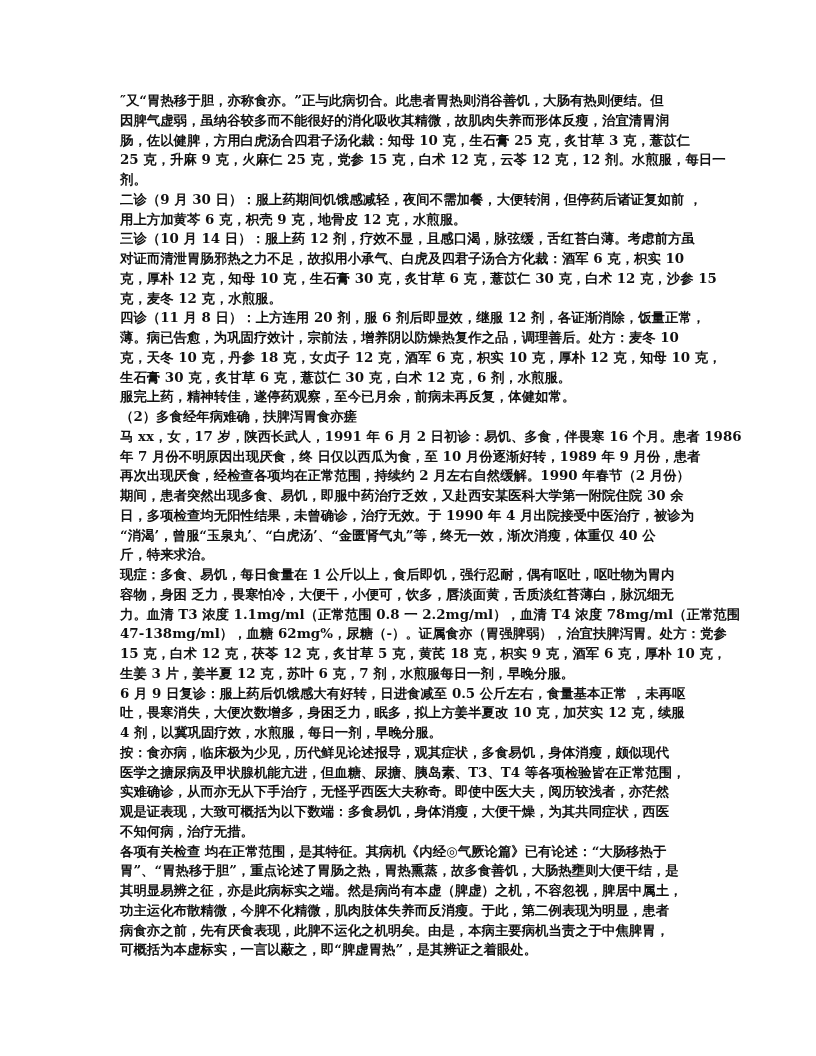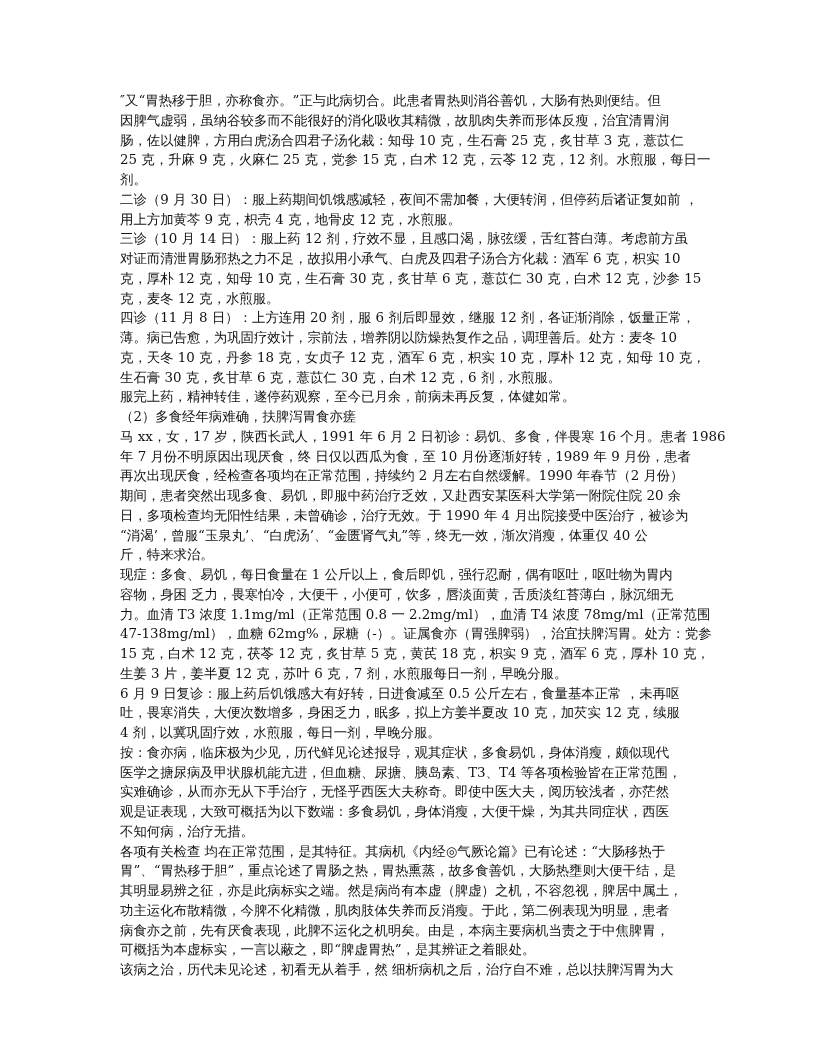--- a/index.html
+++ b/index.html
@@ -7,54 +7,55 @@
     .page {
       position: absolute;
       left: 120px;
       top: 91px;
       width: 578px;
       font-family: "DejaVu Serif", "Liberation Serif", serif;
       font-size: 13.4px;
       line-height: 19.75px;
       color: #111111;
       text-align: justify;
+      font-weight: bold;
     }
     .line {
       display: block;
       white-space: nowrap;
       height: 19.75px;
       overflow: visible;
       letter-spacing: 0px;
     }
   </style>
 </head>
 <body>
 
 <div class="page">
   <span class="line">″又“胃热移于胆，亦称食亦。”正与此病切合。此患者胃热则消谷善饥，大肠有热则便结。但</span>
   <span class="line">因脾气虚弱，虽纳谷较多而不能很好的消化吸收其精微，故肌肉失养而形体反瘦，治宜清胃润</span>
   <span class="line">肠，佐以健脾，方用白虎汤合四君子汤化裁：知母 10 克，生石膏 25 克，炙甘草 3 克，薏苡仁</span>
   <span class="line">25 克，升麻 9 克，火麻仁 25 克，党参 15 克，白术 12 克，云苓 12 克，12 剂。水煎服，每日一</span>
   <span class="line">剂。</span>
   <span class="line">二诊（9 月 30 日）：服上药期间饥饿感减轻，夜间不需加餐，大便转润，但停药后诸证复如前 ，</span>
-  <span class="line">用上方加黄芩 9 克，枳壳 4 克，地骨皮 12 克，水煎服。</span>
+  <span class="line">用上方加黄芩 6 克，枳壳 9 克，地骨皮 12 克，水煎服。</span>
   <span class="line">三诊（10 月 14 日）：服上药 12 剂，疗效不显，且感口渴，脉弦缓，舌红苔白薄。考虑前方虽</span>
   <span class="line">对证而清泄胃肠邪热之力不足，故拟用小承气、白虎及四君子汤合方化裁：酒军 6 克，枳实 10</span>
   <span class="line">克，厚朴 12 克，知母 10 克，生石膏 30 克，炙甘草 6 克，薏苡仁 30 克，白术 12 克，沙参 15</span>
   <span class="line">克，麦冬 12 克，水煎服。</span>
   <span class="line">四诊（11 月 8 日）：上方连用 20 剂，服 6 剂后即显效，继服 12 剂，各证渐消除，饭量正常，</span>
   <span class="line">薄。病已告愈，为巩固疗效计，宗前法，增养阴以防燥热复作之品，调理善后。处方：麦冬 10</span>
   <span class="line">克，天冬 10 克，丹参 18 克，女贞子 12 克，酒军 6 克，枳实 10 克，厚朴 12 克，知母 10 克，</span>
   <span class="line">生石膏 30 克，炙甘草 6 克，薏苡仁 30 克，白术 12 克，6 剂，水煎服。</span>
   <span class="line">服完上药，精神转佳，遂停药观察，至今已月余，前病未再反复，体健如常。</span>
   <span class="line">（2）多食经年病难确，扶脾泻胃食亦瘥</span>
   <span class="line">马 xx，女，17 岁，陕西长武人，1991 年 6 月 2 日初诊：易饥、多食，伴畏寒 16 个月。患者 1986</span>
   <span class="line">年 7 月份不明原因出现厌食，终 日仅以西瓜为食，至 10 月份逐渐好转，1989 年 9 月份，患者</span>
   <span class="line">再次出现厌食，经检查各项均在正常范围，持续约 2 月左右自然缓解。1990 年春节（2 月份）</span>
-  <span class="line">期间，患者突然出现多食、易饥，即服中药治疗乏效，又赴西安某医科大学第一附院住院 20 余</span>
+  <span class="line">期间，患者突然出现多食、易饥，即服中药治疗乏效，又赴西安某医科大学第一附院住院 30 余</span>
   <span class="line">日，多项检查均无阳性结果，未曾确诊，治疗无效。于 1990 年 4 月出院接受中医治疗，被诊为</span>
   <span class="line">“消渴’，曾服“玉泉丸’、“白虎汤’、“金匮肾气丸”等，终无一效，渐次消瘦，体重仅 40 公</span>
   <span class="line">斤，特来求治。</span>
   <span class="line">现症：多食、易饥，每日食量在 1 公斤以上，食后即饥，强行忍耐，偶有呕吐，呕吐物为胃内</span>
   <span class="line">容物，身困 乏力，畏寒怕冷，大便干，小便可，饮多，唇淡面黄，舌质淡红苔薄白，脉沉细无</span>
   <span class="line">力。血清 T3 浓度 1.1mg/ml（正常范围 0.8 一 2.2mg/ml），血清 T4 浓度 78mg/ml（正常范围</span>
   <span class="line">47-138mg/ml），血糖 62mg%，尿糖（-）。证属食亦（胃强脾弱），治宜扶脾泻胃。处方：党参</span>
   <span class="line">15 克，白术 12 克，茯苓 12 克，炙甘草 5 克，黄芪 18 克，枳实 9 克，酒军 6 克，厚朴 10 克，</span>
   <span class="line">生姜 3 片，姜半夏 12 克，苏叶 6 克，7 剂，水煎服每日一剂，早晚分服。</span>
   <span class="line">6 月 9 日复诊：服上药后饥饿感大有好转，日进食减至 0.5 公斤左右，食量基本正常 ，未再呕</span>
@@ -64,15 +65,14 @@
   <span class="line">医学之搪尿病及甲状腺机能亢进，但血糖、尿搪、胰岛素、T3、T4 等各项检验皆在正常范围，</span>
   <span class="line">实难确诊，从而亦无从下手治疗，无怪乎西医大夫称奇。即使中医大夫，阅历较浅者，亦茫然</span>
   <span class="line">观是证表现，大致可概括为以下数端：多食易饥，身体消瘦，大便干燥，为其共同症状，西医</span>
   <span class="line">不知何病，治疗无措。</span>
   <span class="line">各项有关检查 均在正常范围，是其特征。其病机《内经◎气厥论篇》已有论述：“大肠移热于</span>
   <span class="line">胃”、“胃热移于胆”，重点论述了胃肠之热，胃热熏蒸，故多食善饥，大肠热壅则大便干结，是</span>
   <span class="line">其明显易辨之征，亦是此病标实之端。然是病尚有本虚（脾虚）之机，不容忽视，脾居中属土，</span>
   <span class="line">功主运化布散精微，今脾不化精微，肌肉肢体失养而反消瘦。于此，第二例表现为明显，患者</span>
   <span class="line">病食亦之前，先有厌食表现，此脾不运化之机明矣。由是，本病主要病机当责之于中焦脾胃，</span>
   <span class="line">可概括为本虚标实，一言以蔽之，即“脾虚胃热”，是其辨证之着眼处。</span>
-  <span class="line">该病之治，历代未见论述，初看无从着手，然 细析病机之后，治疗自不难，总以扶脾泻胃为大</span>
   <span class="line"></span>
 </div>
 
 </body></html>

